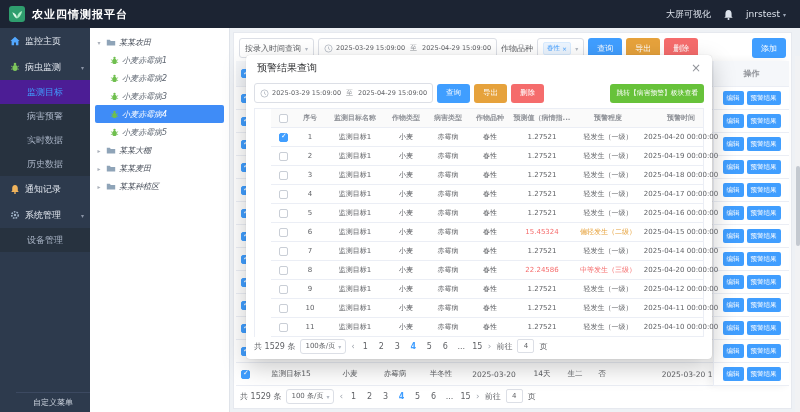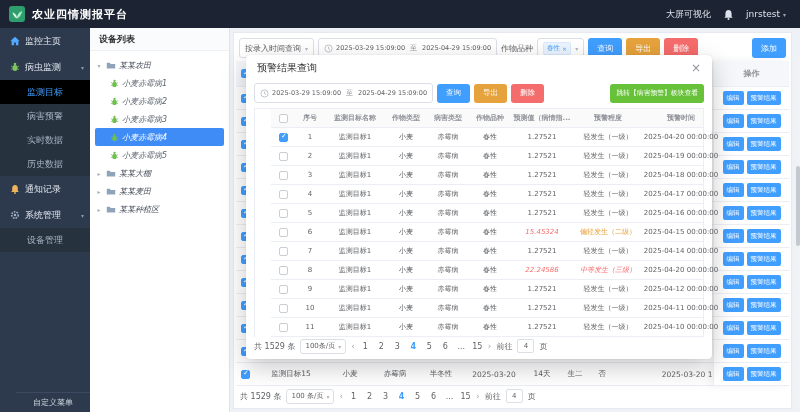--- a/index.html
+++ b/index.html
@@ -13,21 +13,21 @@
   .top-title { color:#fff; font-size:11px; font-weight:bold; letter-spacing:1px; }
   .top-right { margin-left:auto; display:flex; align-items:center; gap:12px; padding-right:14px; color:#dde3ec; font-size:9px; }
   .top-user { display:flex; align-items:center; gap:3px; }
   .top-caret { font-size:6px; color:#9aa4b5; }
 
   
   .side { position:absolute; left:0; top:28px; bottom:0; width:90px; background:#2d3a4d; z-index:20; }
   .s-item { height:26px; display:flex; align-items:center; gap:5px; padding:0 6px 0 10px; color:#e2e7ef; font-size:9px; cursor:pointer; }
   .s-caret { margin-left:auto; font-size:6px; color:#8a93a5; }
   .s-sub { height:24px; display:flex; align-items:center; padding-left:27px; font-size:9px; color:#a9b4c6; background:#27323f; cursor:pointer; }
-  .s-sub.active { color:#409eff; background:#000000; }
+  .s-sub.active { color:#409eff; background:#4c1d95; }
   .side-footer { position:absolute; left:16px; right:0; bottom:0; height:20px; border-top:1px solid #3c4961; display:flex; align-items:center; justify-content:center; color:#cdd4df; font-size:8px; }
 
   
   .devpanel { position:absolute; left:90px; top:28px; bottom:0; width:140px; background:#fff; border-right:1px solid #dfe3e9; z-index:20; }
   .dev-title { height:23px; display:flex; align-items:center; padding-left:9px; font-size:9px; font-weight:bold; color:#303133; border-bottom:1px solid #eef0f4; background:#fafbfc; }
   .tree { padding:5px;font-style:italic; }
   .tnode { height:18px; display:flex; align-items:center; gap:3px; font-size:8px; color:#4a515c; cursor:pointer; }
   .tcaret { width:8px; font-size:6px; color:#aab0ba; text-align:center; }
   .tleaf { height:18px; display:flex; align-items:center; gap:3px; font-size:8px; color:#5d6570; padding-left:15px; border-radius:2px; cursor:pointer; }
   .tleaf.selected { background:#3f8cf7; color:#fff; }
@@ -78,21 +78,21 @@
   .m-head { height:26px; display:flex; align-items:center; padding:0 11px; }
   .m-title { font-size:10px; color:#303133; }
   .m-close { margin-left:auto; font-size:12px; color:#909399; cursor:pointer; }
   .m-tb { position:absolute; left:8px; right:8px; top:27px; height:22px; display:flex; align-items:center; gap:4px; }
   .m-jump { margin-left:auto; height:19px; font-size:6.8px; padding:0 6px; }
   .m-table { position:absolute; left:8px; right:8px; top:53px; border:1px solid #ebeef5; border-bottom:none; background:#fff;padding-left:16px; }
   .g-row { display:grid; grid-template-columns:24px 30px 60px 42px 42px 42px 62px 70px 76px; height:19px; align-items:center; border-bottom:1px solid #ebeef5; }
   .g-row.gh { background:#fafafa; }
   .gc { font-size:7px; color:#606266; text-align:center; overflow:hidden; white-space:nowrap; }
   .gh .gc { color:#909399; font-weight:bold; }
-  .gc.red { color:#f56c6c;font-style:italic; } .gc.orange { color:#e6a23c; }
+  .gc.red { color:#f56c6c; } .gc.orange { color:#e6a23c; }
   .m-pager { position:absolute; left:8px; bottom:5px; height:16px; display:flex; align-items:center; gap:5px; font-size:8px; color:#606266; white-space:nowrap; }
 </style>
 </head>
 <body>
 
 <div class="top">
   <svg class="logo" viewBox="0 0 16 16">
     <rect width="16" height="16" rx="3" fill="#2f9e6e"></rect>
     <path d="M8 12.5 C8 8.5 10 6 13.2 5 C12.3 9.2 10.2 11.5 8 12.5 Z" fill="#aef0c8"></path>
     <path d="M8 12.5 C8 9.5 6.2 7.2 3.4 6.3 C4.2 9.8 6 11.7 8 12.5 Z" fill="#dff8e8"></path>
@@ -156,21 +156,20 @@
   </div>
   <div class="s-sub">
     <span>设备管理</span>
   </div>
   <div class="side-footer">
     <span>自定义菜单</span>
   </div>
 </div>
 
 <div class="devpanel">
-  <div class="dev-title">设备列表</div>
   <div class="tree">
     <div class="tnode">
       <span class="tcaret">▾</span>
       <svg width="10" height="9" viewBox="0 0 10 9">
         <path d="M0.8 1.8 L3.8 1.8 L4.8 2.9 L9.2 2.9 L9.2 7.6 L0.8 7.6 Z" fill="#8fa4b8"></path>
       </svg>
       <span>某某农田</span>
     </div>
     <div class="tleaf">
         <svg width="9" height="9" viewBox="0 0 10 10">

